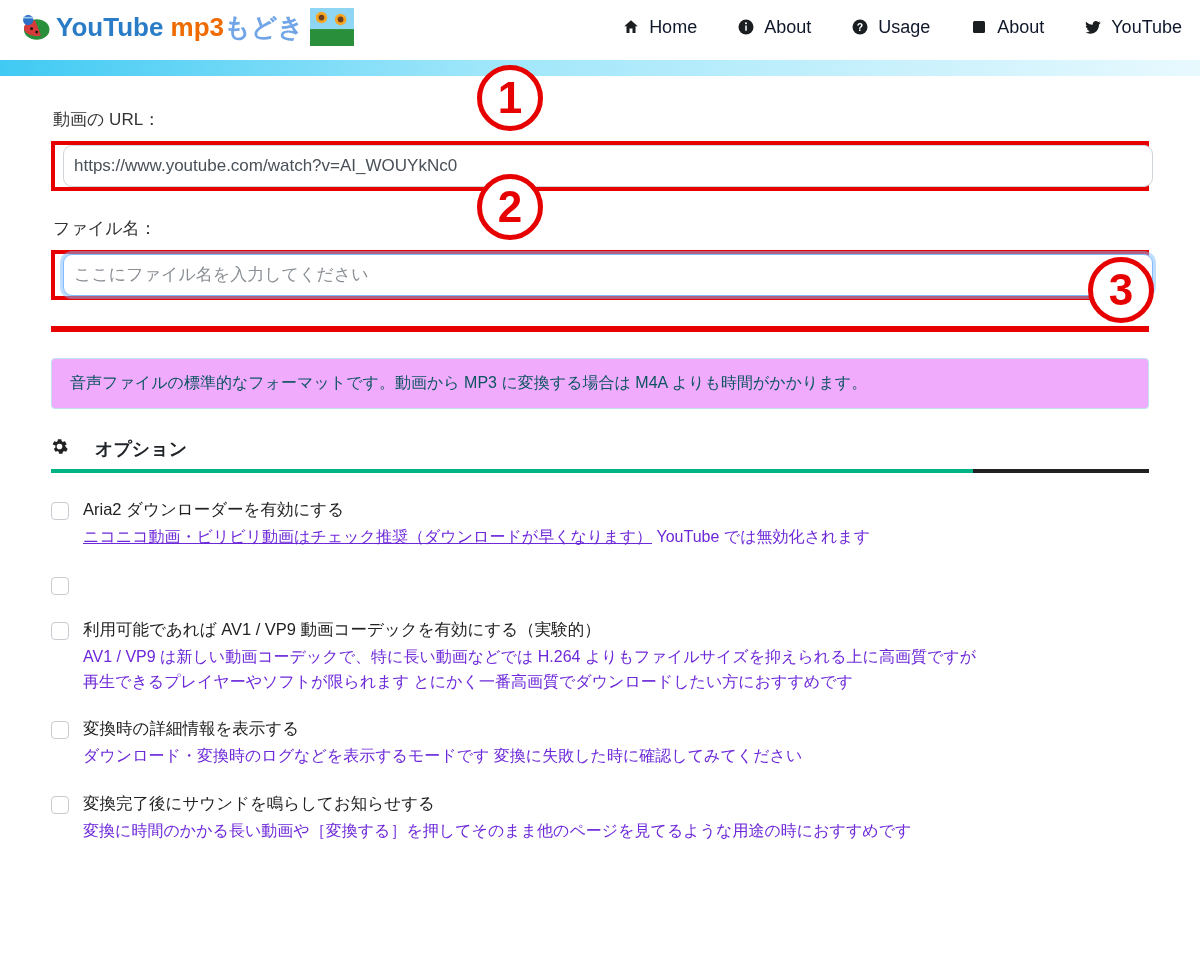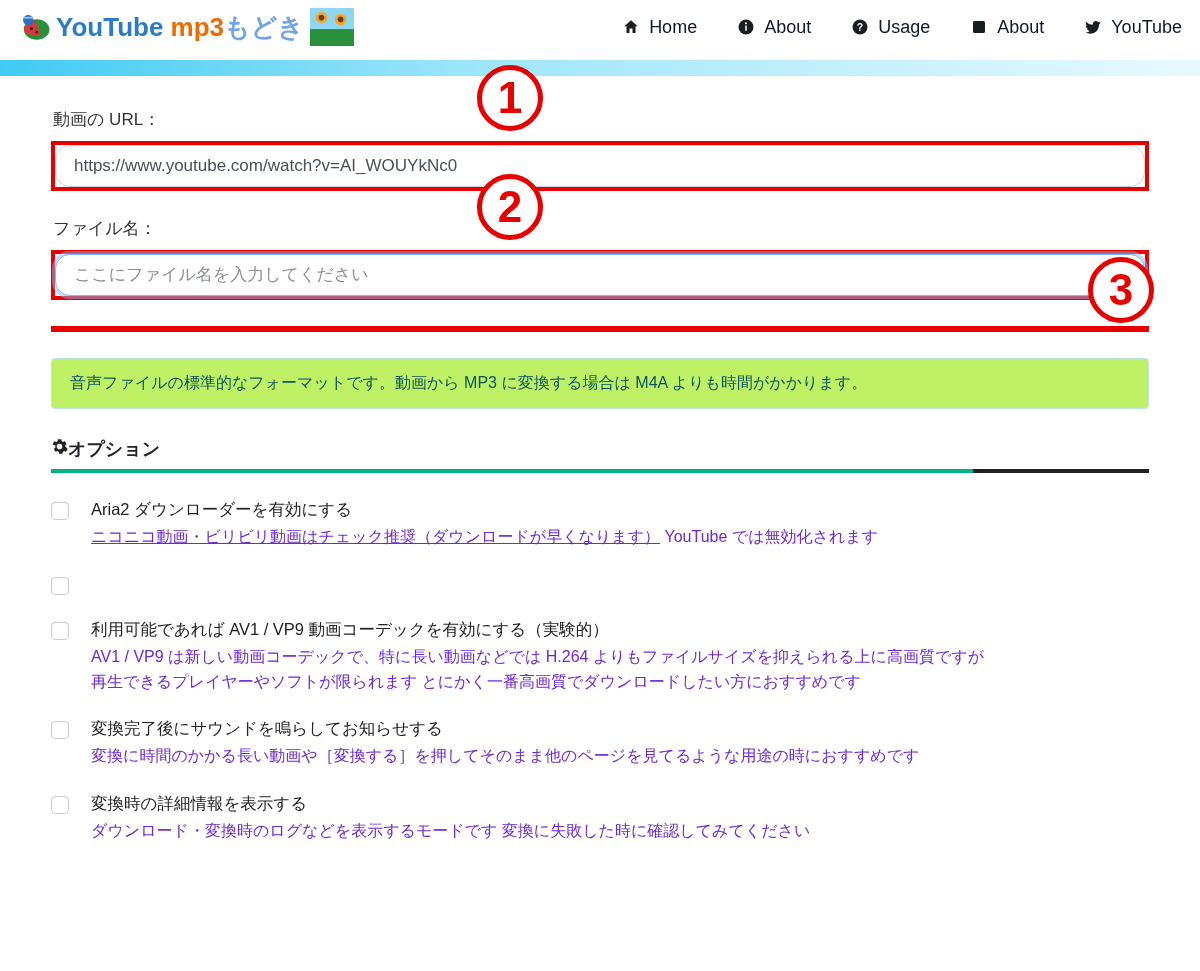--- a/index.html
+++ b/index.html
@@ -13,34 +13,34 @@
 .brand-modoki { color: #71a5e7; }
 .brand-flower { width: 44px; height: 38px; margin-left: 2px; }
 .nav { display: flex; gap: 40px; }
 .nav-item { display: flex; align-items: center; gap: 9px; color: #0f172a; text-decoration: none; font-size: 18px; cursor: pointer; }
 .nav-icon { width: 18px; height: 18px; }
 .grad { height: 16px; background: linear-gradient(90deg, #40caf3 0%, #9ee6fa 40%, #e8f9fe 100%); }
 .container { max-width: 1130px; margin: 0 auto; padding: 32px 16px 40px; }
 .form-label { font-size: 17px; color: #333; margin: 0 0 10px 2px; }
 .hlbox { position: relative; border: 4px solid #e60000; margin-bottom: 26px; }
 .hlbox.thin { border-width: 3px; }
-.ctrl { width: 100%; border: 1px solid #ced4da; border-radius: 15px; padding: 10px 18px; font-size: 17px; color: #495057; background: #fff; outline: none; }
+.ctrl { width: 100%; border: 1px solid #ced4da; border-radius: 9px; padding: 10px 10px; font-size: 17px; color: #495057; background: #fff; outline: none; margin-left: 8px; }
 .ctrl.focus { box-shadow: 0 0 0 3px rgba(128,189,255,.5); border-color: #80bdff; }
 .ctrl::placeholder { color: #8a8f95; }
 .select-wrap { position: relative; }
 .select-caret { position: absolute; right: 14px; top: 50%; transform: translateY(-50%); pointer-events: none; }
 .badge-num { position: absolute; width: 66px; height: 66px; border: 5px solid #e60000; border-radius: 50%; background: #fff; display: flex; align-items: center; justify-content: center; font-size: 44px; font-weight: 800; color: #e60000; z-index: 5; }
 .b1 { top: -80px; left: 422px; }
 .b2 { top: -80px; left: 422px; }
 .b3 { top: -72px; right: -8px; }
-.info-box { background: #bef264; border: 1px solid #bee5eb; color: #0c5460; border-radius: 4px; padding: 14px 18px; font-size: 16px; margin-bottom: 28px; }
-.opt-head { display: flex; align-items: center; gap: 0; font-size: 18px; font-weight: 700; padding-bottom: 8px; }
+.info-box { background: #f0abfc; border: 1px solid #bee5eb; color: #0c5460; border-radius: 4px; padding: 14px 18px; font-size: 16px; margin-bottom: 28px; }
+.opt-head { display: flex; align-items: center; gap: 27px; font-size: 18px; font-weight: 700; padding-bottom: 8px; }
 .opt-bar { height: 4px; background: #222; position: relative; margin-bottom: 18px; }
 .opt-bar::before { content: ""; position: absolute; left: 0; top: 0; height: 100%; width: 84%; background: #00b386; }
-.opt-row { display: flex; gap: 22px; padding: 8px 0 16px; }
+.opt-row { display: flex; gap: 14px; padding: 8px 0 16px; }
 .chk { flex: 0 0 18px; width: 18px; height: 18px; border: 1.5px solid #c7cbd0; border-radius: 4px; margin-top: 3px; cursor: pointer; }
 .opt-body { flex: 1; }
 .opt-title { font-size: 16.5px; color: #222; margin-bottom: 4px; }
 .opt-desc { font-size: 16px; color: #6d28d9; line-height: 1.55; }
 .opt-desc .ul { text-decoration: underline; }
 </style>
 </head>
 <body>
 
 <header class="topbar">
@@ -162,30 +162,30 @@
       <div class="opt-desc">
         <span>AV1 / VP9 は新しい動画コーデックで、特に長い動画などでは H.264 よりもファイルサイズを抑えられる上に高画質ですが</span><br>
         <span>再生できるプレイヤーやソフトが限られます とにかく一番高画質でダウンロードしたい方におすすめです</span>
       </div>
     </div>
   </div>
 
   <div class="opt-row">
     <div class="chk"></div>
     <div class="opt-body">
-      <div class="opt-title">変換完了後にサウンドを鳴らしてお知らせする</div>
-      <div class="opt-desc">変換に時間のかかる長い動画や［変換する］を押してそのまま他のページを見てるような用途の時におすすめです</div>
+      <div class="opt-title">変換時の詳細情報を表示する</div>
+      <div class="opt-desc">ダウンロード・変換時のログなどを表示するモードです 変換に失敗した時に確認してみてください</div>
     </div>
   </div>
 
   <div class="opt-row">
     <div class="chk"></div>
     <div class="opt-body">
-      <div class="opt-title">変換時の詳細情報を表示する</div>
-      <div class="opt-desc">ダウンロード・変換時のログなどを表示するモードです 変換に失敗した時に確認してみてください</div>
+      <div class="opt-title">変換完了後にサウンドを鳴らしてお知らせする</div>
+      <div class="opt-desc">変換に時間のかかる長い動画や［変換する］を押してそのまま他のページを見てるような用途の時におすすめです</div>
     </div>
   </div>
 
   <div class="opt-row">
     
     
   </div>
 
 </div>
 

